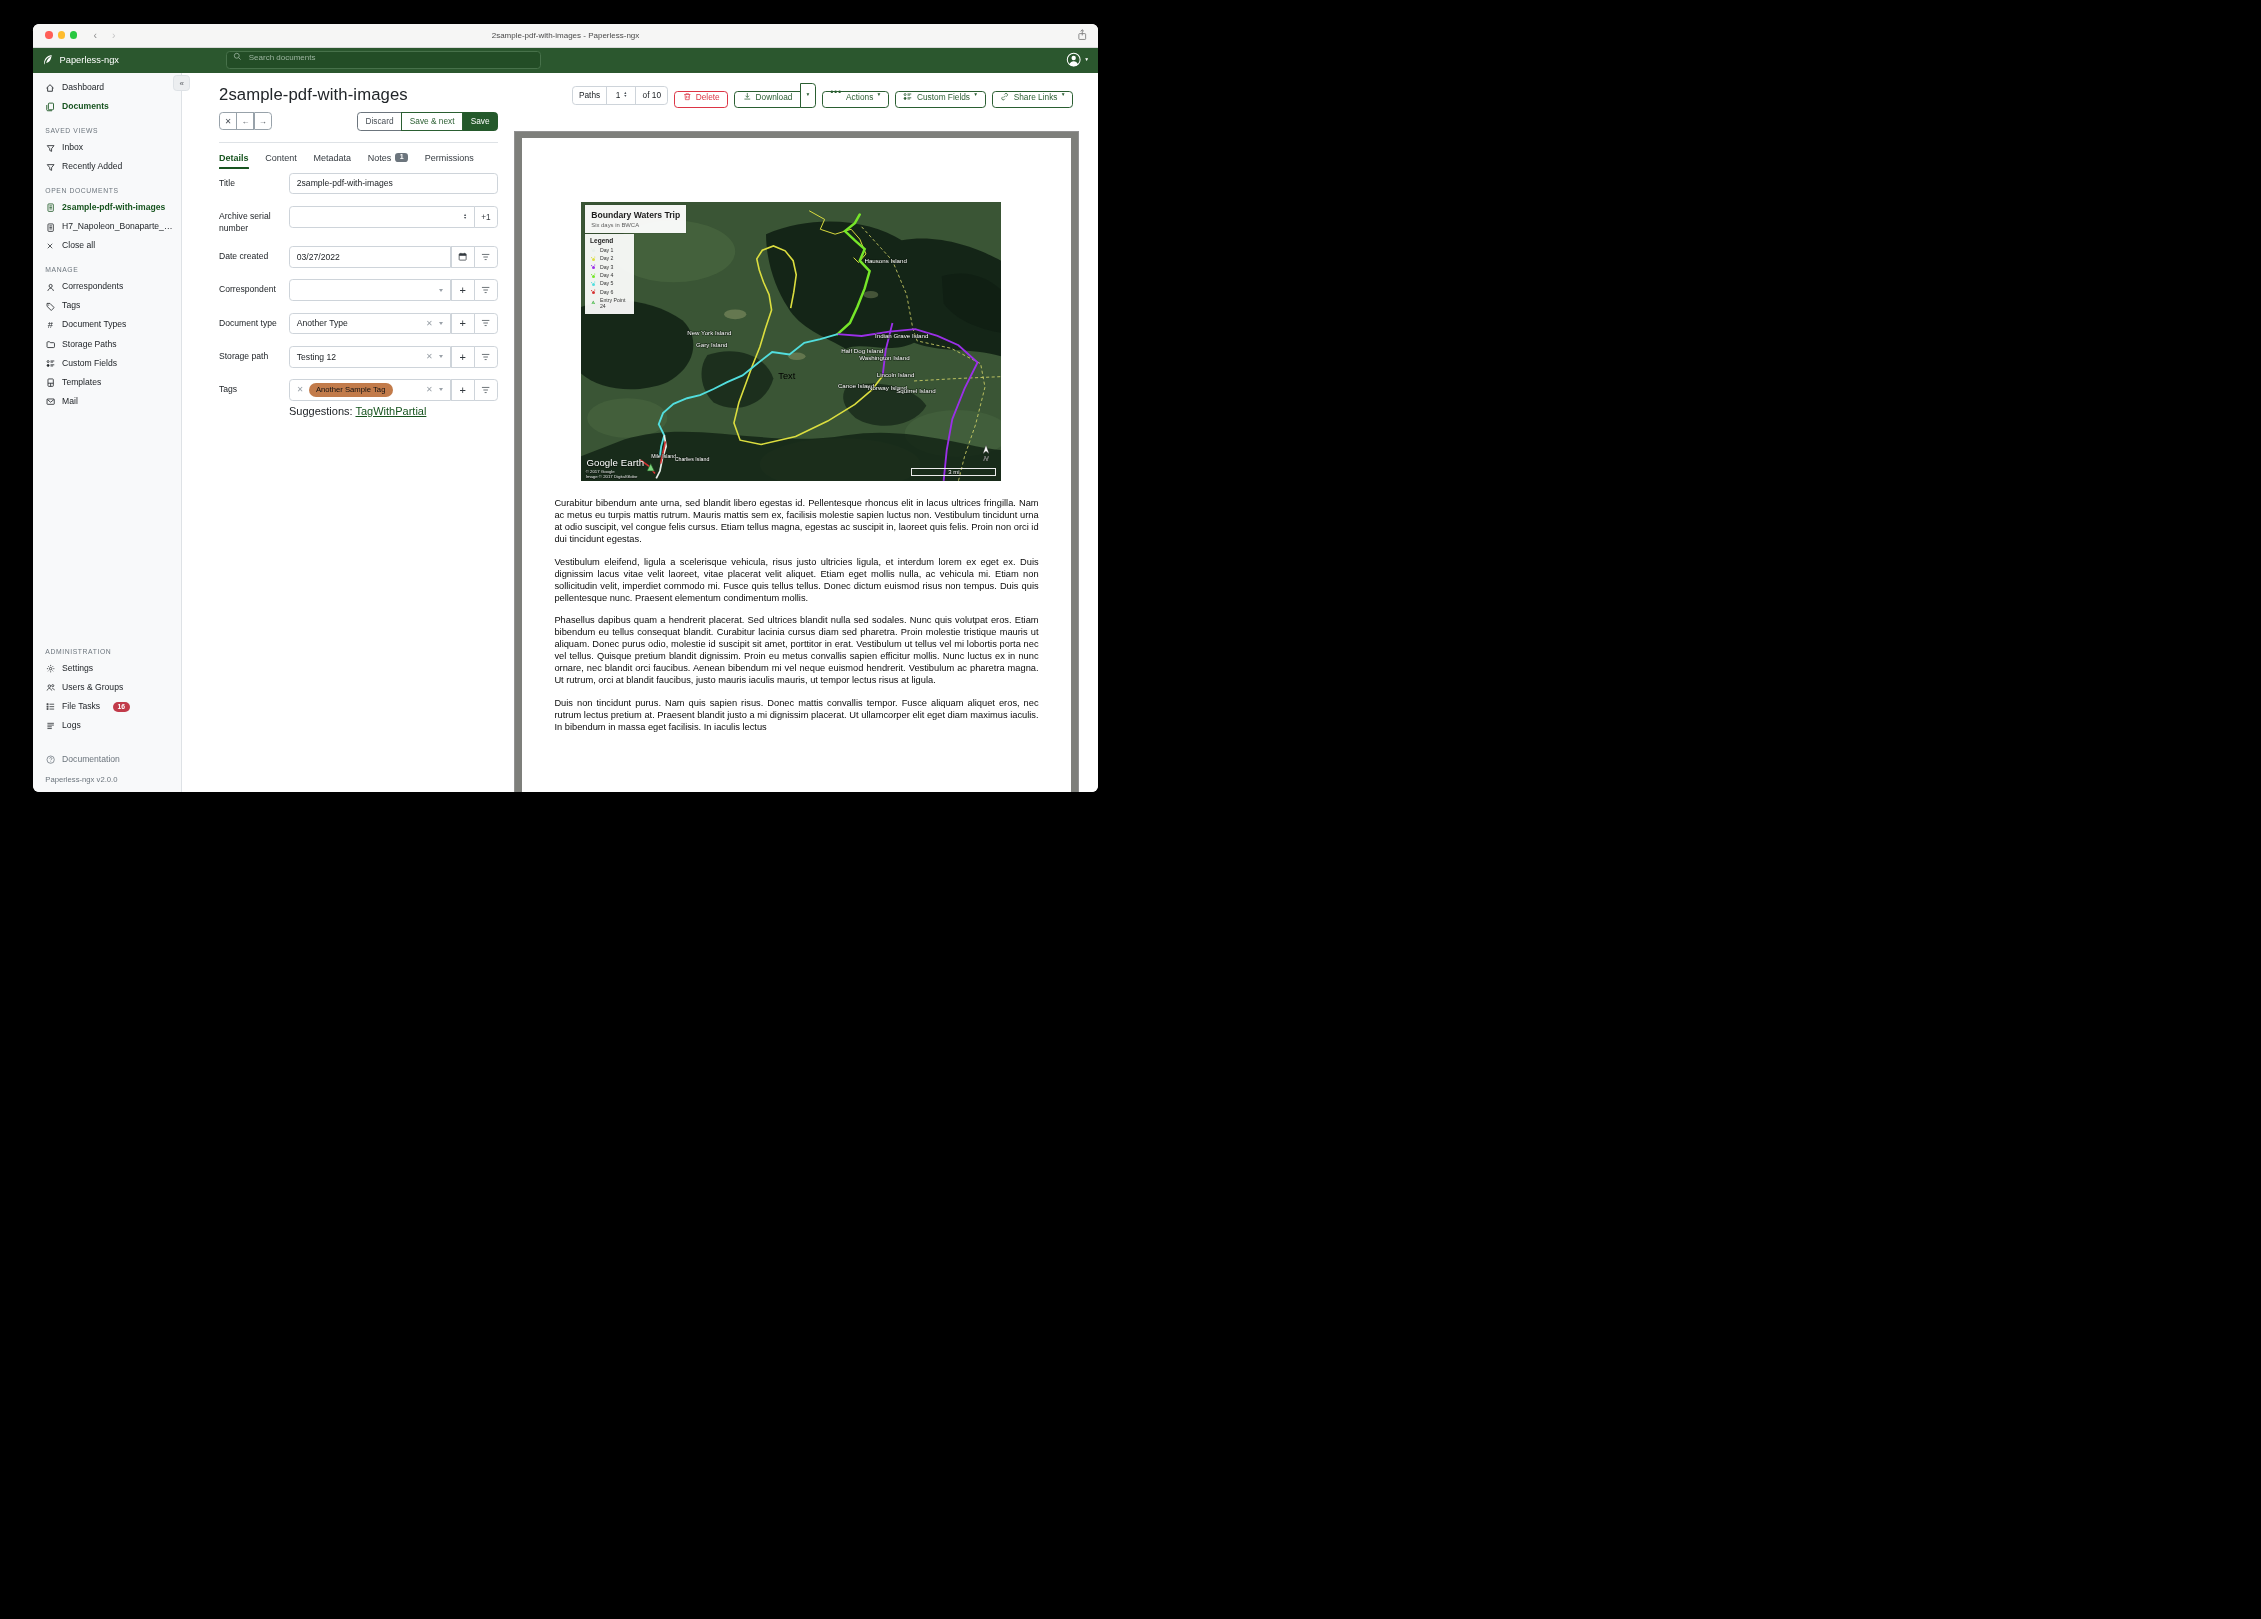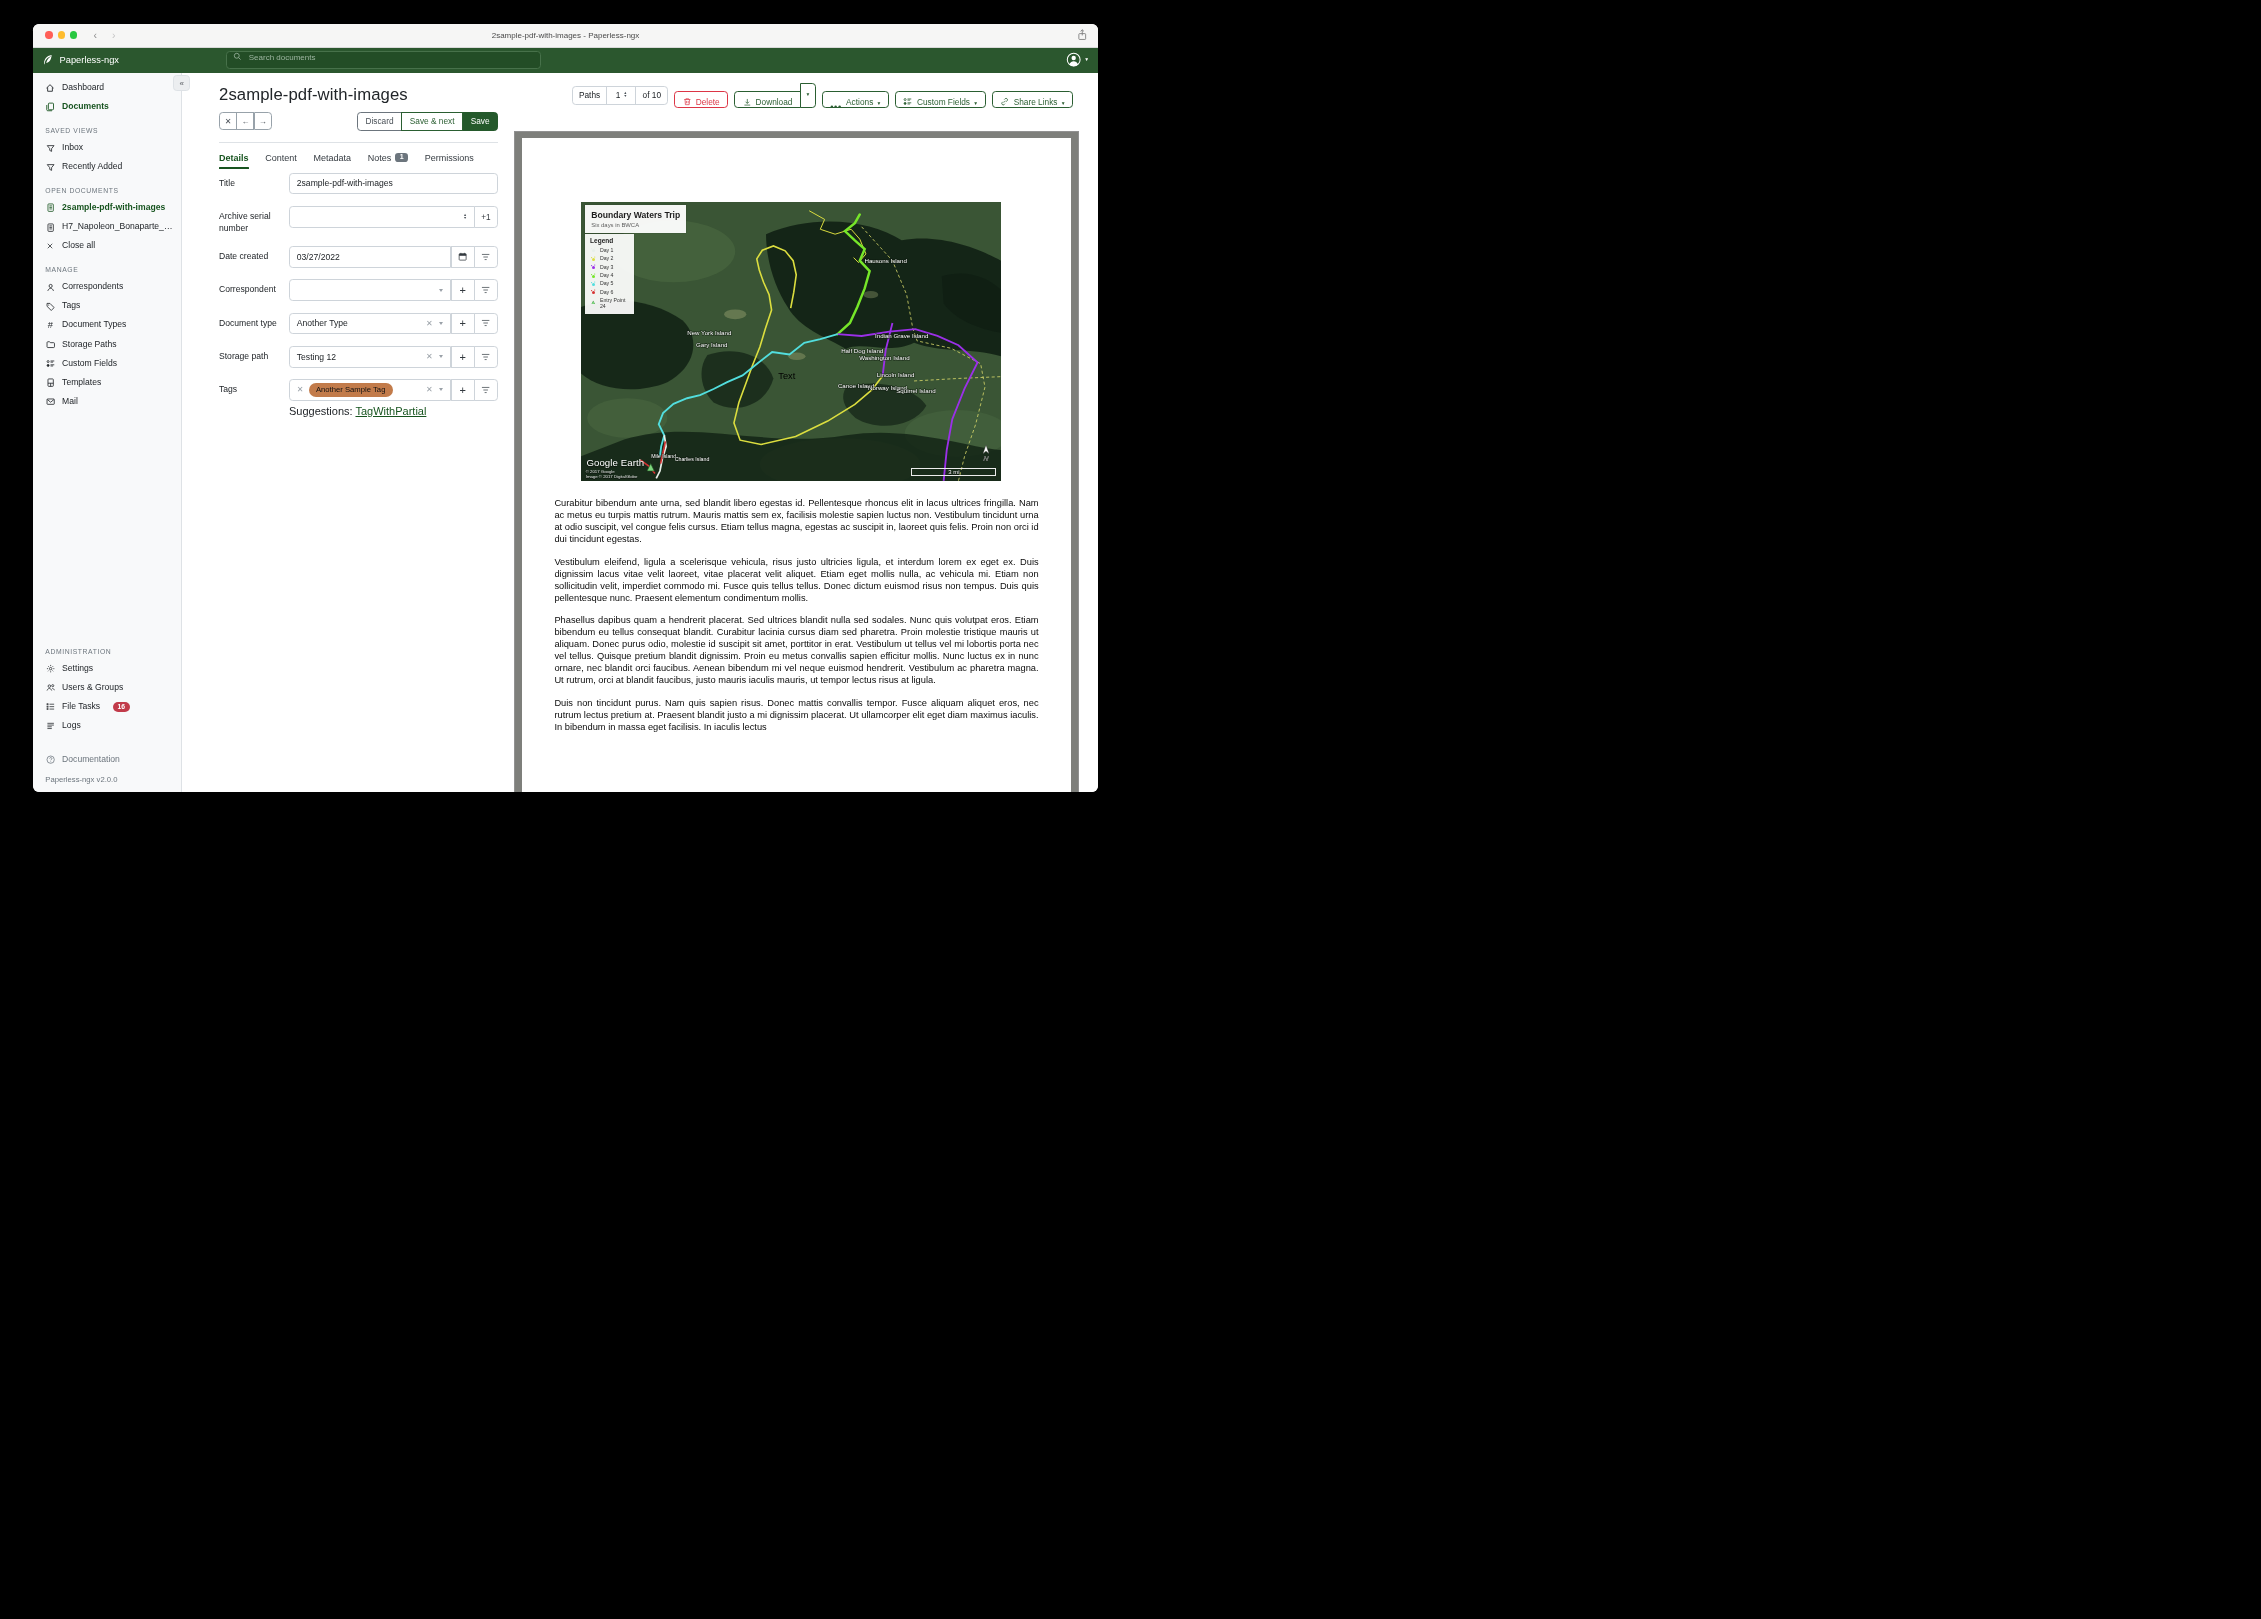--- a/index.html
+++ b/index.html
@@ -41,21 +41,21 @@
   .side-header { font-size:6.8px; color:#6c757d; letter-spacing:0.6px; padding:10.5px 12.3px 4.3px; font-weight:400; }
   .badge-red { background:#C23B4A; color:#fff; font-size:6.8px; font-weight:700; border-radius:5.6px; padding:1.2px 5px; margin-left:5.6px; line-height:7.4px; }
   .side-bottom { margin-top:auto; padding-bottom:6.2px; }
   .version { padding:5.6px 12.3px 1.2px; color:#6c757d; font-size:7.7px; }
   .glyph { font-size:8.6px; line-height:1; }
   
   .main { flex:1; position:relative; background:#fff; overflow:visible; }
   .collapse-btn { position:absolute; left:-8.6px; top:2.5px; width:16.7px; height:16px; background:#eceef0; border:0.6px solid #dee2e6; border-radius:3.7px; color:#55595e; display:flex; align-items:center; justify-content:center; font-size:8px; z-index:5; }
   .top-row { position:absolute; left:37px; right:25px; top:10px; display:flex; align-items:center; gap:6.2px; }
   h1.doc-title { font-size:16.7px; font-weight:500; color:#212529; margin:0; flex:1; white-space:nowrap; letter-spacing:0.1px; }
-  .btn { height:17px; border-radius:3.7px; background:#fff; font-size:8.3px; display:inline-flex; align-items:flex-end; gap:4.3px; padding:0 7.4px; white-space:nowrap;margin-top:8px; }
+  .btn { height:17px; border-radius:3.7px; background:#fff; font-size:8.3px; display:inline-flex; align-items:flex-start; gap:4.3px; padding:0 7.4px; white-space:nowrap;margin-top:8px; }
   .btn-green { border:0.6px solid #2A5E31; color:#2A5E31; }
   .btn-red { border:0.6px solid #DC3545; color:#DC3545; }
   .split { display:inline-flex; }
   .split .btn { border-radius:3.7px 0 0 3.7px; }
   .split .caret-part { border:0.6px solid #2A5E31; border-left:0.6px solid #2A5E31; border-radius:0 3.7px 3.7px 0; width:15.4px; display:flex; align-items:center; justify-content:center; color:#2A5E31; background:#fff; margin-left:-0.6px; }
   .page-group { display:inline-flex; align-items:stretch; height:19px; border:0.6px solid #ced4da; border-radius:3.7px; font-size:8.3px; color:#212529; background:#fff; overflow:hidden; }
   .pg-label { padding:0 6.2px; display:flex; align-items:center; }
   .pg-input { width:30px; border-left:0.6px solid #ced4da; border-right:0.6px solid #ced4da; display:flex; align-items:center; justify-content:center; gap:3.1px; }
   .spin { display:flex; flex-direction:column; color:#495057; font-size:3.7px; line-height:3.1px; }
   .ellipsis-ic { font-size:9.3px; letter-spacing:0.6px; line-height:0; }

